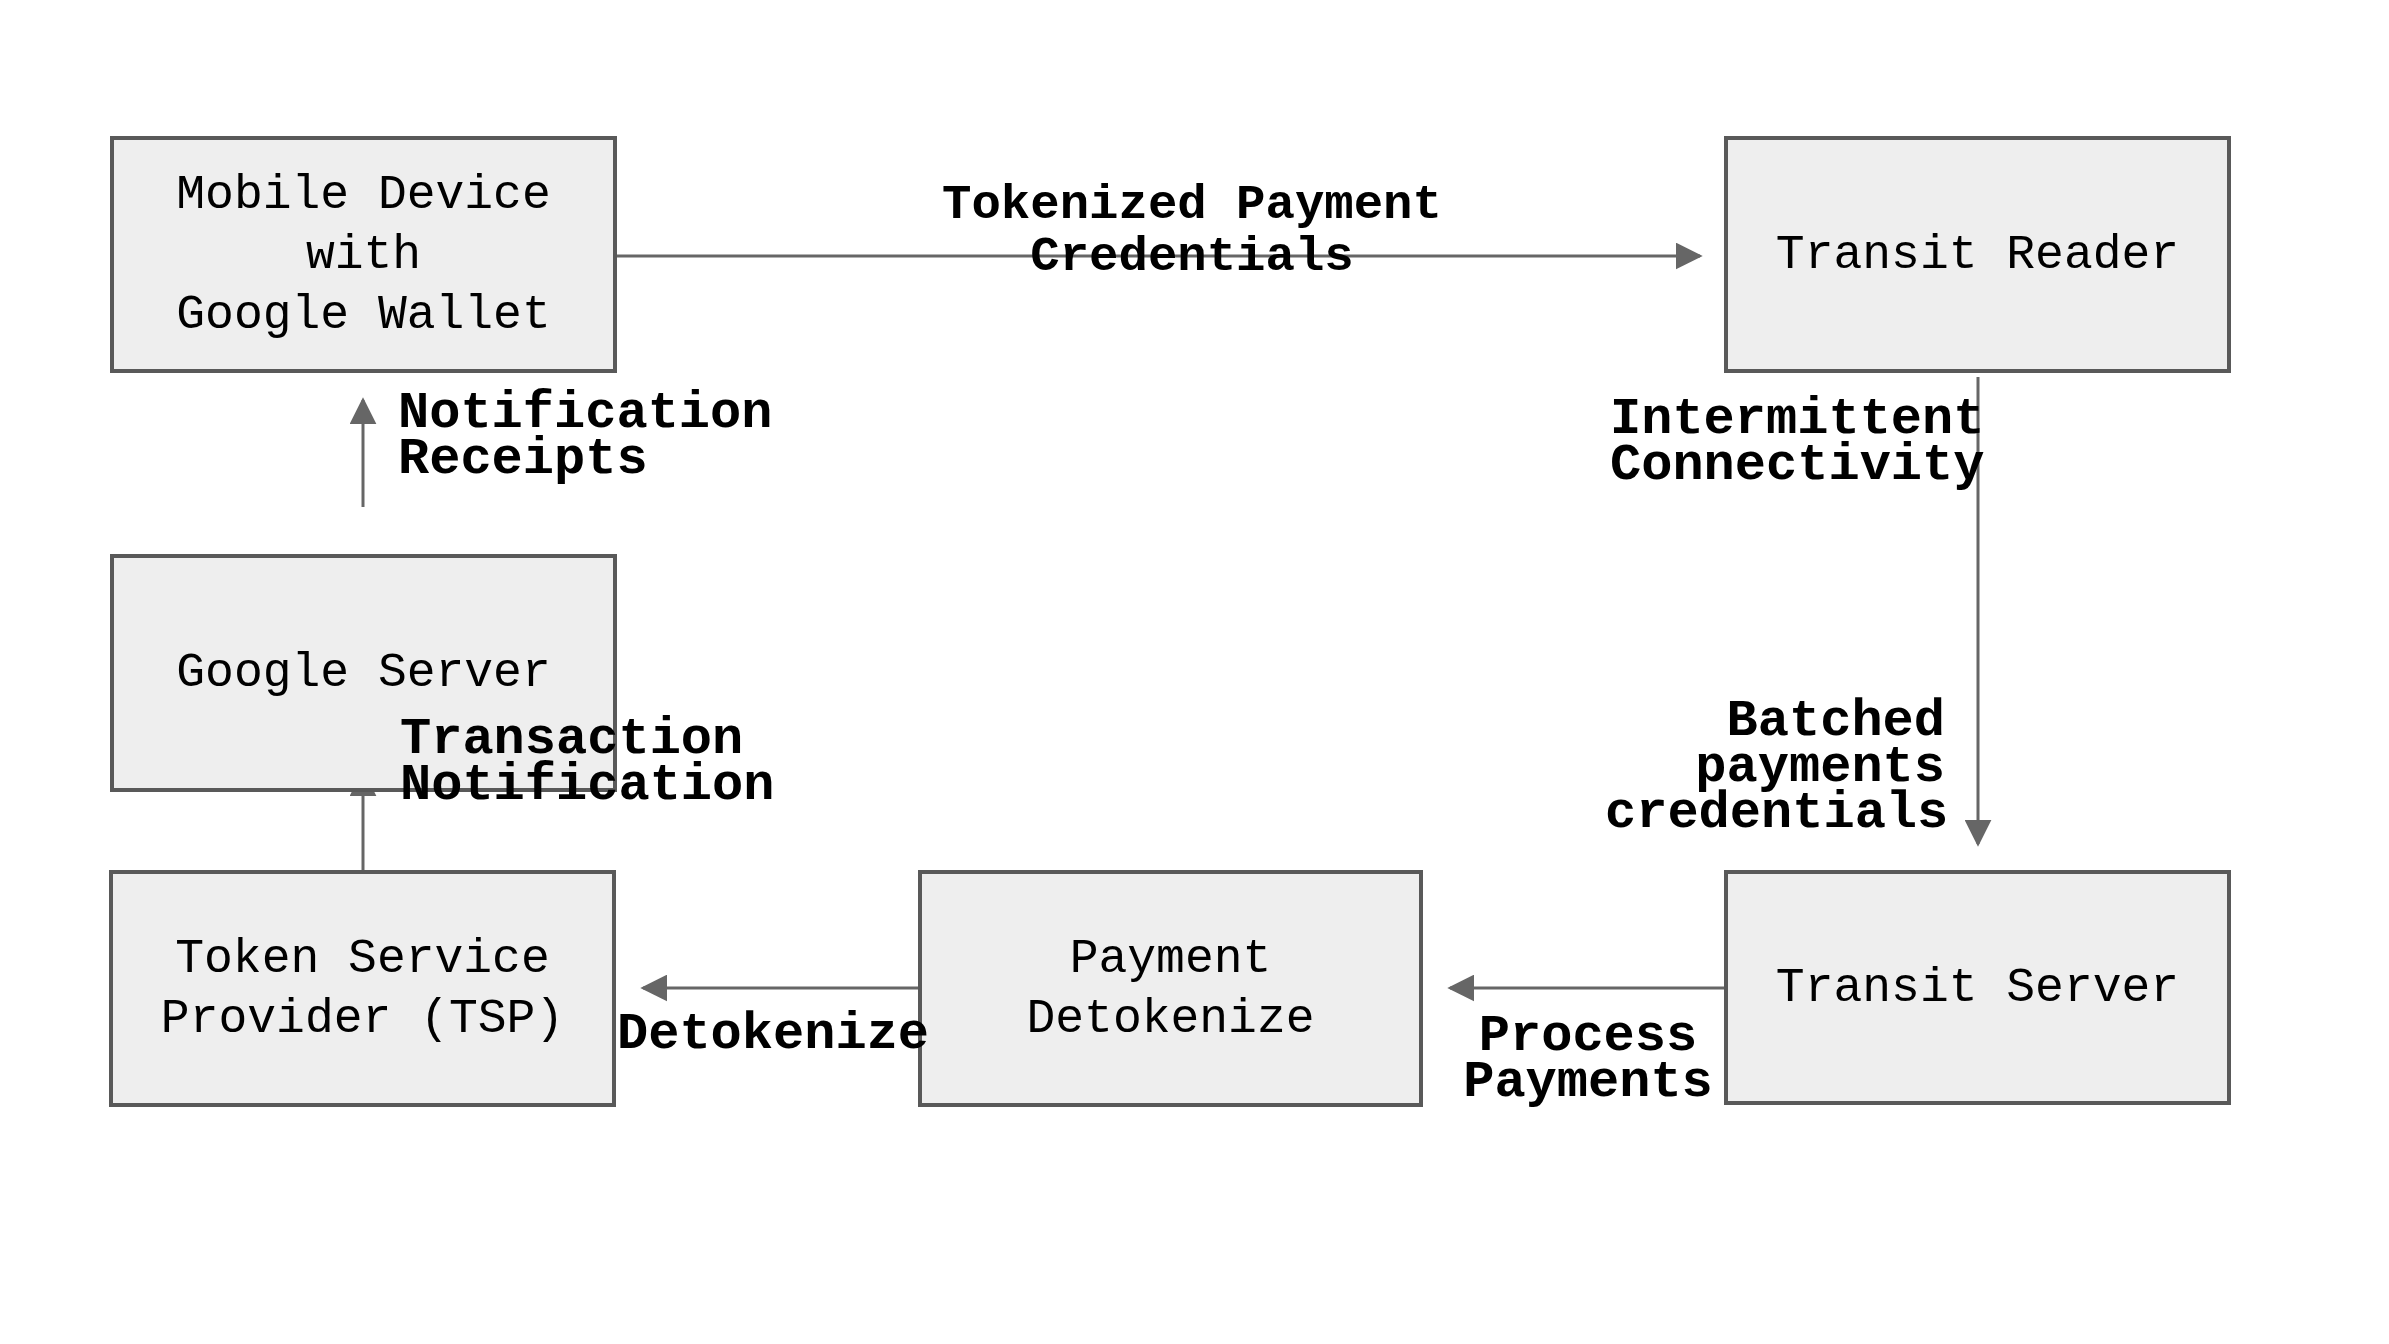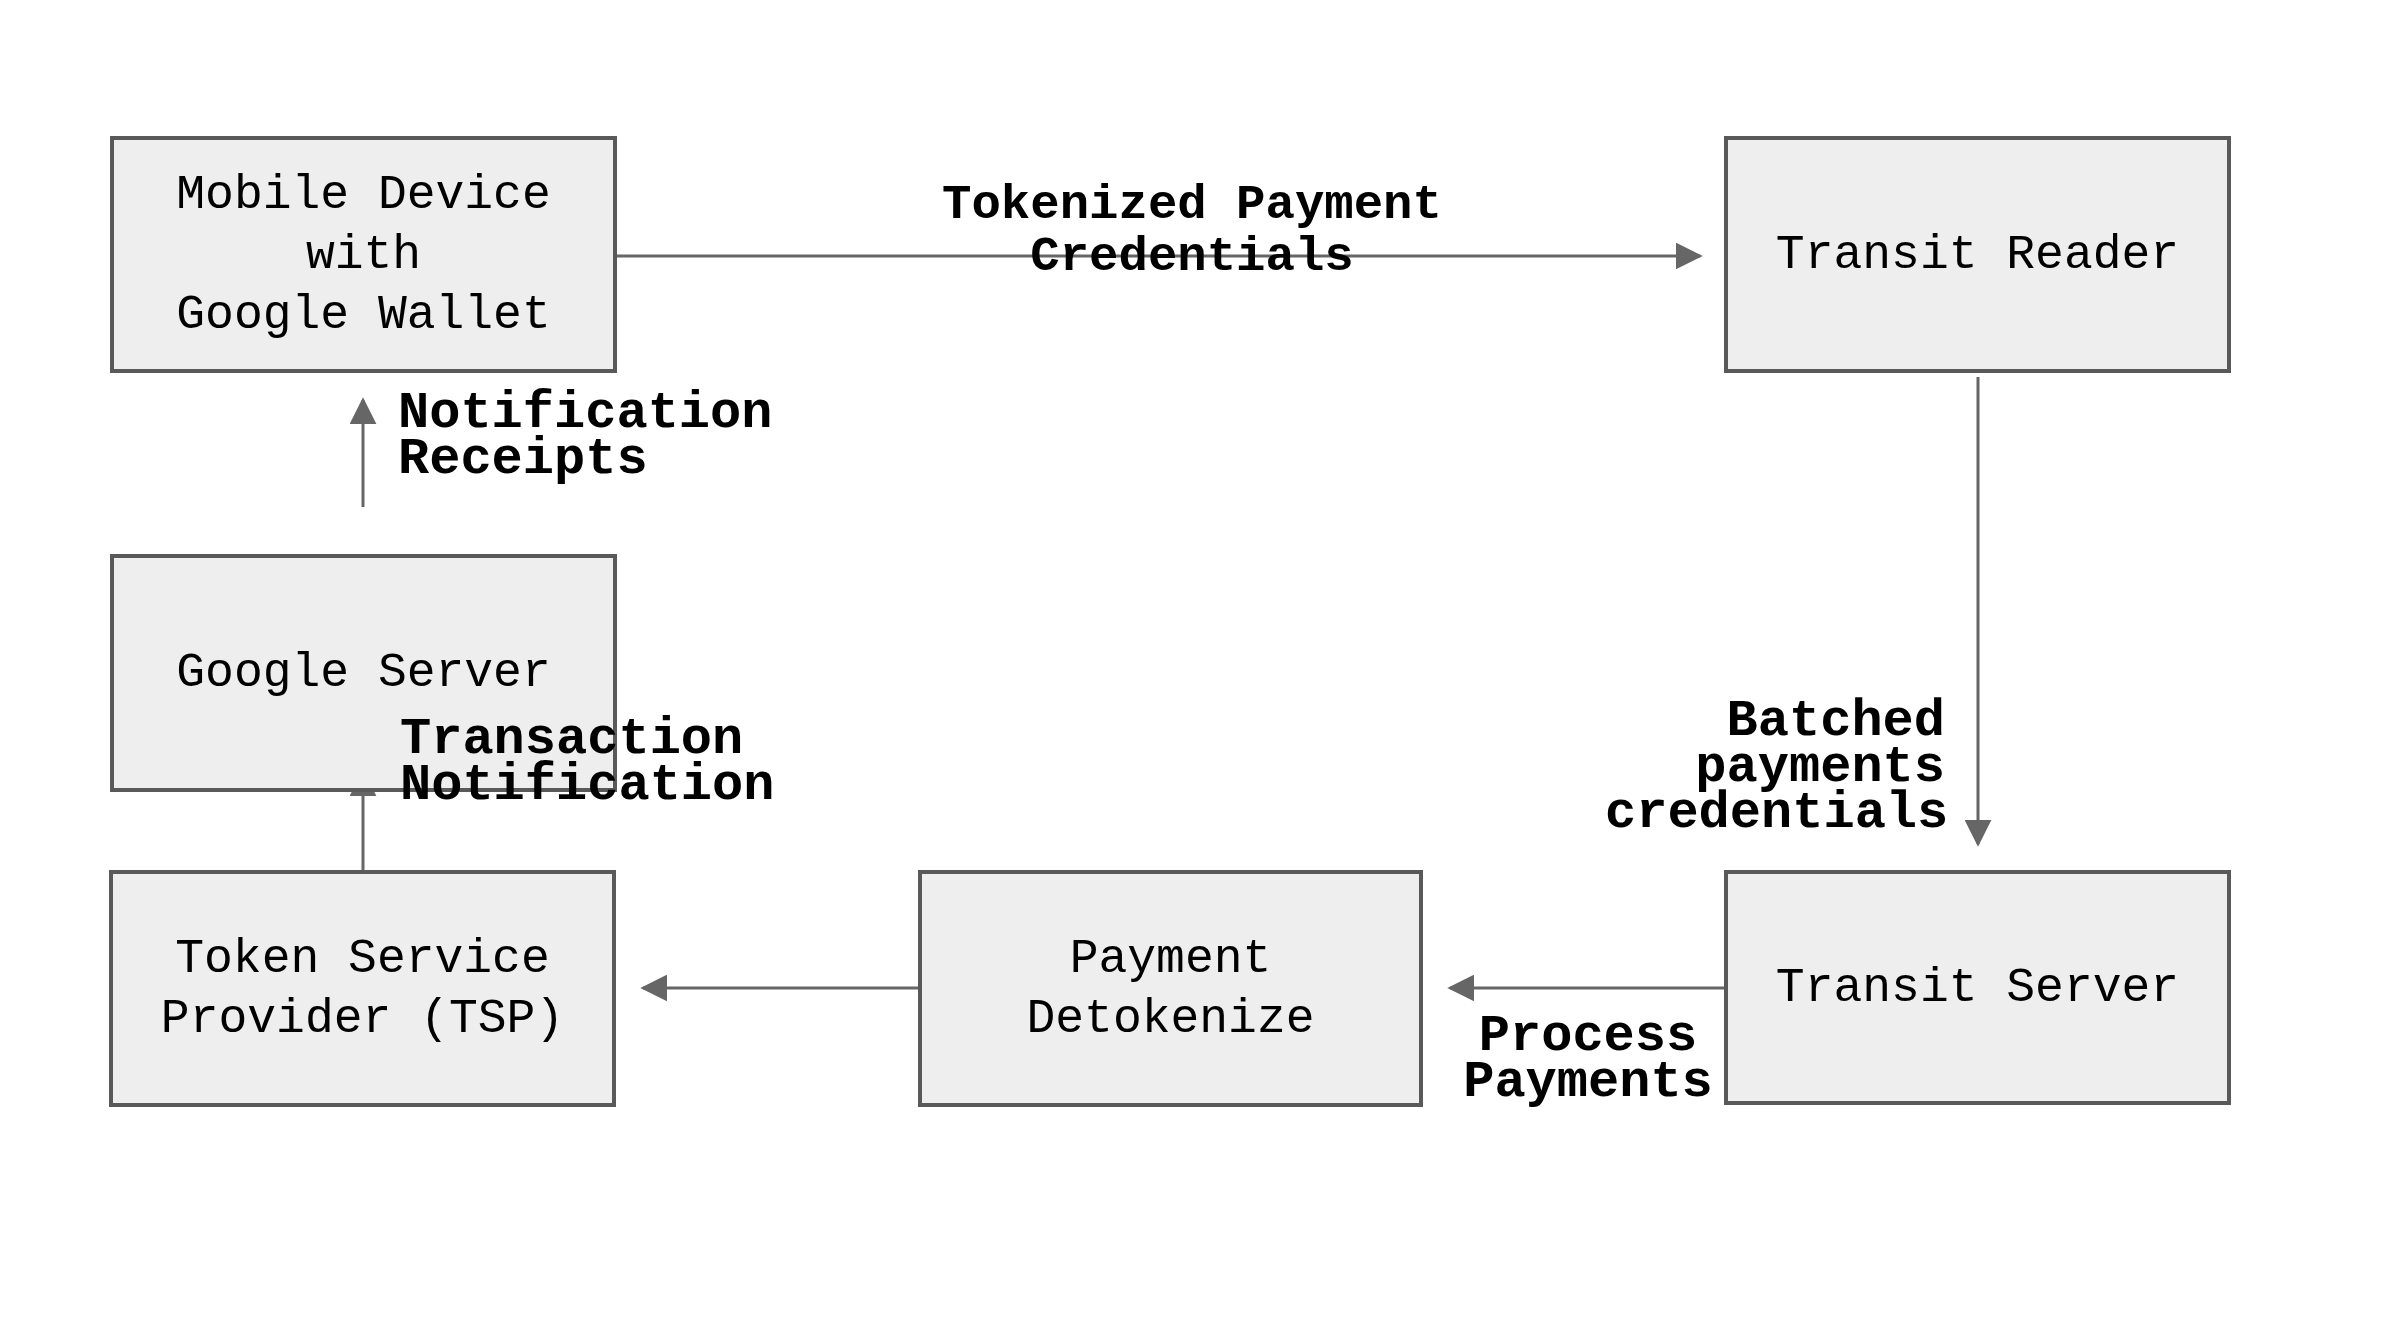--- a/index.html
+++ b/index.html
@@ -102,28 +102,31 @@
 
   <div class="node node-tsp">Token Service
 Provider (TSP)</div>
 
   <div class="node node-processor">Payment Detokenize</div>
 
   <div class="node node-server">Transit Server</div>
 
   <div class="edge-label label-tokenized">Tokenized Payment Credentials</div>
 
+  <div class="edge-label label-intermittent">Intermittent
+Connectivity</div>
 
   <div class="edge-label label-batched">Batched
 payments
 credentials</div>
 
   <div class="edge-label label-process">Process
 Payments</div>
 
+  <div class="edge-label label-detokenize">Detokenize</div>
 
   <div class="edge-label label-transaction">Transaction
 Notification</div>
 
   <div class="edge-label label-receipts">Notification
 Receipts</div>
 
 </div>
 
 </body></html>

